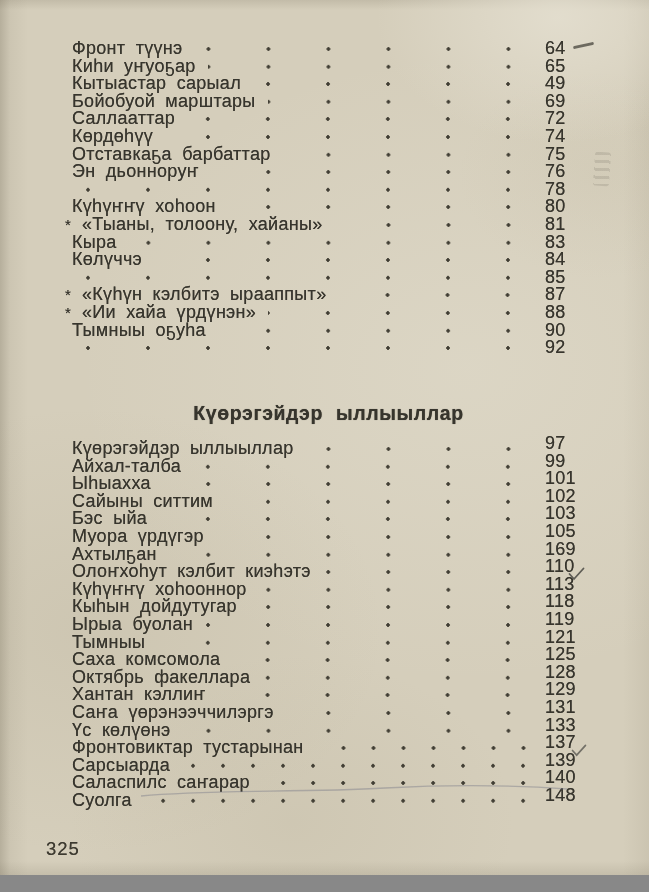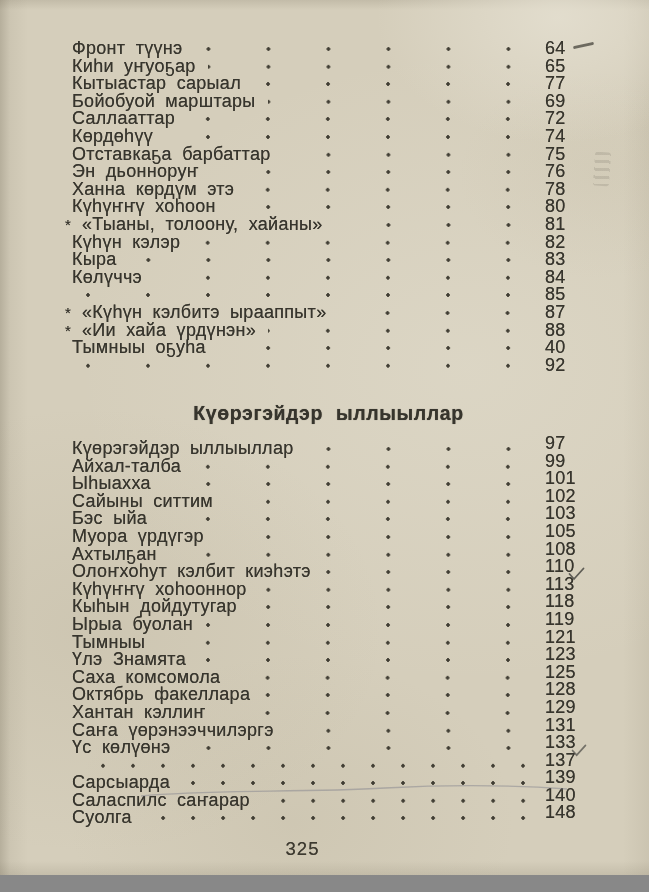--- a/index.html
+++ b/index.html
@@ -42,21 +42,21 @@
   .toc-row.dense .leader{background-size:30px 17.6px;}
   .num{flex:0 0 40px;text-align:left;font-size:18px;}
   .offset-nums .num{transform:translateY(-5px);}
   .section-heading{
     position:absolute;top:402px;left:0;width:100%;margin:0;text-align:center;
     font-size:19.5px;line-height:22px;font-weight:bold;
     letter-spacing:0.6px;word-spacing:7px;
     text-shadow:0 0 0.7px rgba(40,38,30,0.8);
   }
   .folio{
-    position:absolute;top:838px;left:0;width:100%;text-align:center;
+    position:absolute;top:838px;left:0;width:100%;text-align:left;
     font-size:18.5px;letter-spacing:1px;transform:translateX(-26px);
     color:#3d3a30;text-shadow:0 0 0.6px rgba(52,50,43,0.7);
   }
   
   .pencil-dash{
     position:absolute;left:573px;top:44px;width:21px;height:3px;
     background:#504d45;border-radius:2px;transform:rotate(-12deg);opacity:0.8;
   }
   .pencil-check{position:absolute;opacity:0.85;}
   #check-110{left:568px;top:567px;}
@@ -81,21 +81,21 @@
           <span class="num">64</span>
         </div>
         <div class="toc-row">
           <span class="title">Киһи уҥуоҕар</span>
           <span class="leader"></span>
           <span class="num">65</span>
         </div>
         <div class="toc-row">
           <span class="title">Кытыастар сарыал</span>
           <span class="leader"></span>
-          <span class="num">77</span>
+          <span class="num">49</span>
         </div>
         <div class="toc-row">
           <span class="title">Бойобуой марштары</span>
           <span class="leader"></span>
           <span class="num">69</span>
         </div>
         <div class="toc-row">
           <span class="title">Саллааттар</span>
           <span class="leader"></span>
           <span class="num">72</span>
@@ -109,41 +109,35 @@
           <span class="title">Отставкаҕа барбаттар</span>
           <span class="leader"></span>
           <span class="num">75</span>
         </div>
         <div class="toc-row">
           <span class="title">Эн дьонноруҥ</span>
           <span class="leader"></span>
           <span class="num">76</span>
         </div>
         <div class="toc-row">
-          <span class="title">Ханна көрдүм этэ</span>
           <span class="leader"></span>
           <span class="num">78</span>
         </div>
         <div class="toc-row">
           <span class="title">Күһүҥҥү хоһоон</span>
           <span class="leader"></span>
           <span class="num">80</span>
         </div>
         <div class="toc-row">
           <span class="marker">*</span>
           <span class="title">«Тыаны, толоону, хайаны»</span>
           <span class="leader"></span>
           <span class="num">81</span>
         </div>
         <div class="toc-row">
-          <span class="title">Күһүн кэлэр</span>
-          <span class="leader"></span>
-          <span class="num">82</span>
-        </div>
-        <div class="toc-row">
           <span class="title">Кыра</span>
           <span class="leader"></span>
           <span class="num">83</span>
         </div>
         <div class="toc-row">
           <span class="title">Көлүччэ</span>
           <span class="leader"></span>
           <span class="num">84</span>
         </div>
         <div class="toc-row">
@@ -158,21 +152,21 @@
         </div>
         <div class="toc-row">
           <span class="marker">*</span>
           <span class="title">«Ии хайа үрдүнэн»</span>
           <span class="leader"></span>
           <span class="num">88</span>
         </div>
         <div class="toc-row">
           <span class="title">Тымныы оҕуһа</span>
           <span class="leader"></span>
-          <span class="num">40</span>
+          <span class="num">90</span>
         </div>
         <div class="toc-row">
           <span class="leader"></span>
           <span class="num">92</span>
         </div>
       </div>
 
     <h2 class="section-heading">Күөрэгэйдэр ыллыыллар</h2>
 
     <div class="toc-list offset-nums" id="list2">
@@ -202,21 +196,21 @@
           <span class="num">103</span>
         </div>
         <div class="toc-row">
           <span class="title">Муора үрдүгэр</span>
           <span class="leader"></span>
           <span class="num">105</span>
         </div>
         <div class="toc-row">
           <span class="title">Ахтылҕан</span>
           <span class="leader"></span>
-          <span class="num">108</span>
+          <span class="num">169</span>
         </div>
         <div class="toc-row">
           <span class="title">Олоҥхоһут кэлбит киэһэтэ</span>
           <span class="leader"></span>
           <span class="num">110</span>
         </div>
         <div class="toc-row">
           <span class="title">Күһүҥҥү хоһооннор</span>
           <span class="leader"></span>
           <span class="num">113</span>
@@ -230,25 +224,20 @@
           <span class="title">Ырыа буолан</span>
           <span class="leader"></span>
           <span class="num">119</span>
         </div>
         <div class="toc-row">
           <span class="title">Тымныы</span>
           <span class="leader"></span>
           <span class="num">121</span>
         </div>
         <div class="toc-row">
-          <span class="title">Үлэ Знамята</span>
-          <span class="leader"></span>
-          <span class="num">123</span>
-        </div>
-        <div class="toc-row">
           <span class="title">Саха комсомола</span>
           <span class="leader"></span>
           <span class="num">125</span>
         </div>
         <div class="toc-row">
           <span class="title">Октябрь факеллара</span>
           <span class="leader"></span>
           <span class="num">128</span>
         </div>
         <div class="toc-row">
@@ -260,20 +249,21 @@
           <span class="title">Саҥа үөрэнээччилэргэ</span>
           <span class="leader"></span>
           <span class="num">131</span>
         </div>
         <div class="toc-row">
           <span class="title">Үс көлүөнэ</span>
           <span class="leader"></span>
           <span class="num">133</span>
         </div>
         <div class="toc-row dense">
+          <span class="title">Фронтовиктар тустарынан</span>
           <span class="leader"></span>
           <span class="num">137</span>
         </div>
         <div class="toc-row dense">
           <span class="title">Сарсыарда</span>
           <span class="leader"></span>
           <span class="num">139</span>
         </div>
         <div class="toc-row dense">
           <span class="title">Саласпилс саҥарар</span>

